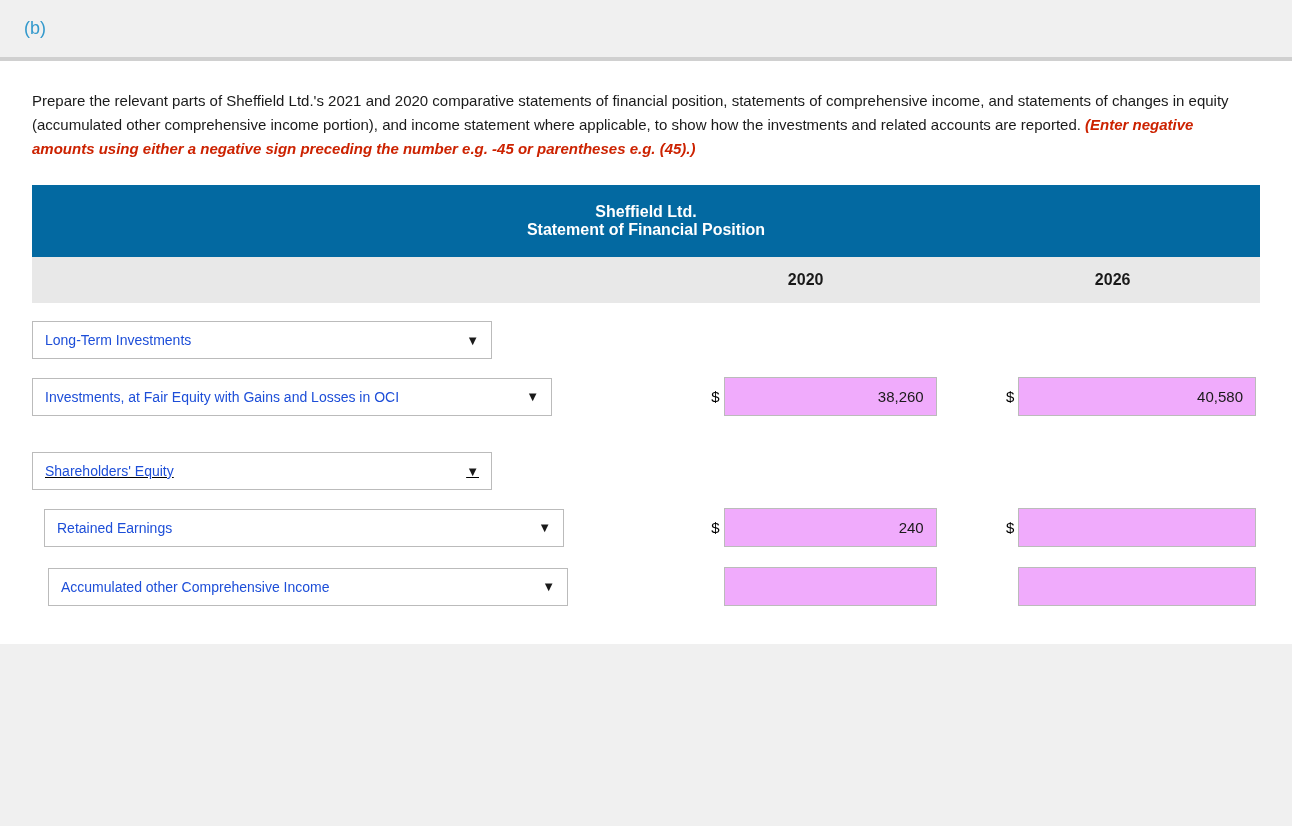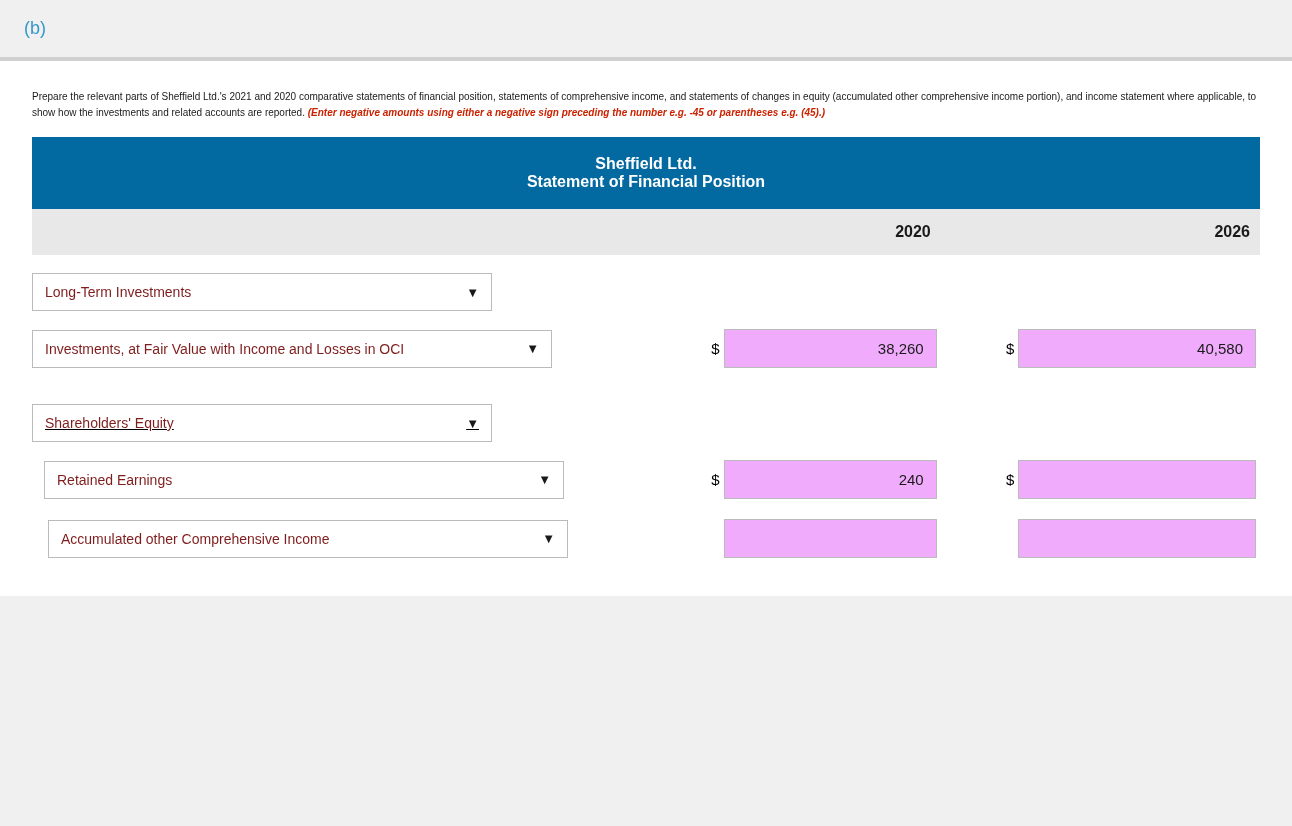--- a/index.html
+++ b/index.html
@@ -38,24 +38,24 @@
     
     .main-content {
       background: #ffffff;
       margin: 0;
       padding: 28px 32px;
       border-top: 2px solid #d0d0d0;
     }
 
     
     .instructions {
-      font-size: 10px;
+      font-size: 15px;
       color: #1a1a1a;
       line-height: 1.6;
-      margin-bottom: 16px;
+      margin-bottom: 24px;
     }
 
     .instructions .red-italic {
       color: #cc2200;
       font-style: italic;
       font-weight: bold;
     }
 
     
     .tbl {
@@ -65,21 +65,21 @@
     }
 
     .tbl thead tr:first-child td {
       background: #0369a1;
       padding: 18px 10px;
     }
 
     .tbl thead tr:nth-child(2) td {
       background: #e8e8e8;
       padding: 14px 10px;
-      text-align: right;
+      text-align: center;
       font-weight: bold;
       font-size: 16px;
       color: #1a1a1a;
       margin-top: 14px;
     }
 
     
     .value-input {
       border: 1px solid #bbbbbb;
       background: #f0abfc;
@@ -97,21 +97,21 @@
       border: 1px solid #bbbbbb;
       background: #fff;
       position: relative;
       padding: 0;
     }
 
     .dropdown-label {
       flex: 1;
       padding: 10px 12px;
       font-size: 14px;
-      color: #7f1d1d;
+      color: #1d4ed8;
     }
 
     .dropdown-arrow {
       padding: 10px 12px;
       color: #1a1a1a;
       font-size: 13px;
       cursor: pointer;
     }
 
     
@@ -212,21 +212,21 @@
           <td></td>
           <td></td>
           <td></td>
           <td></td>
           <td></td>
         </tr>
 
         <tr class="data-item">
           <td style="width:52%; padding: 10px 0;">
             <div class="dropdown-container" style="width: 520px;">
-              <span class="dropdown-label">Investments, at Fair Value with Income and Losses in OCI</span>
+              <span class="dropdown-label">Investments, at Fair Equity with Gains and Losses in OCI</span>
               <span class="dropdown-arrow">▼</span>
             </div>
           </td>
           <td class="dollar-sign">$</td>
           <td style="width:18%; padding: 10px 4px;">
             <input type="text" class="value-input" value="38,260" style="">
           </td>
           <td style="width:2%;"></td>
           <td class="dollar-sign">$</td>
           <td style="width:20%; padding: 10px 4px;">

